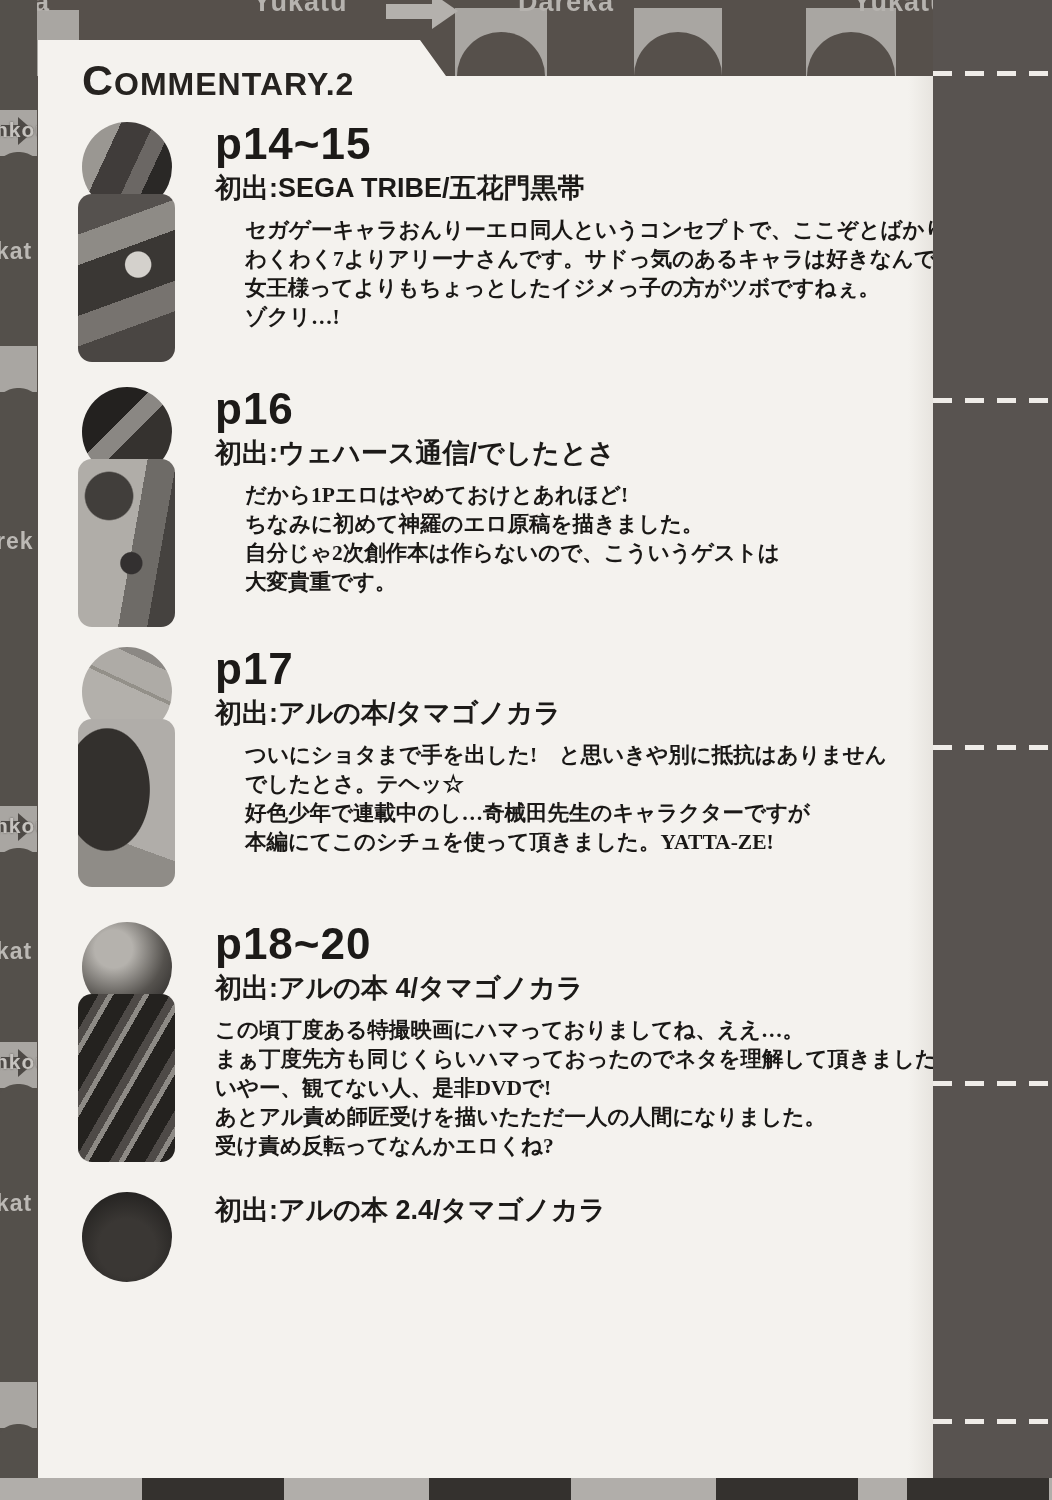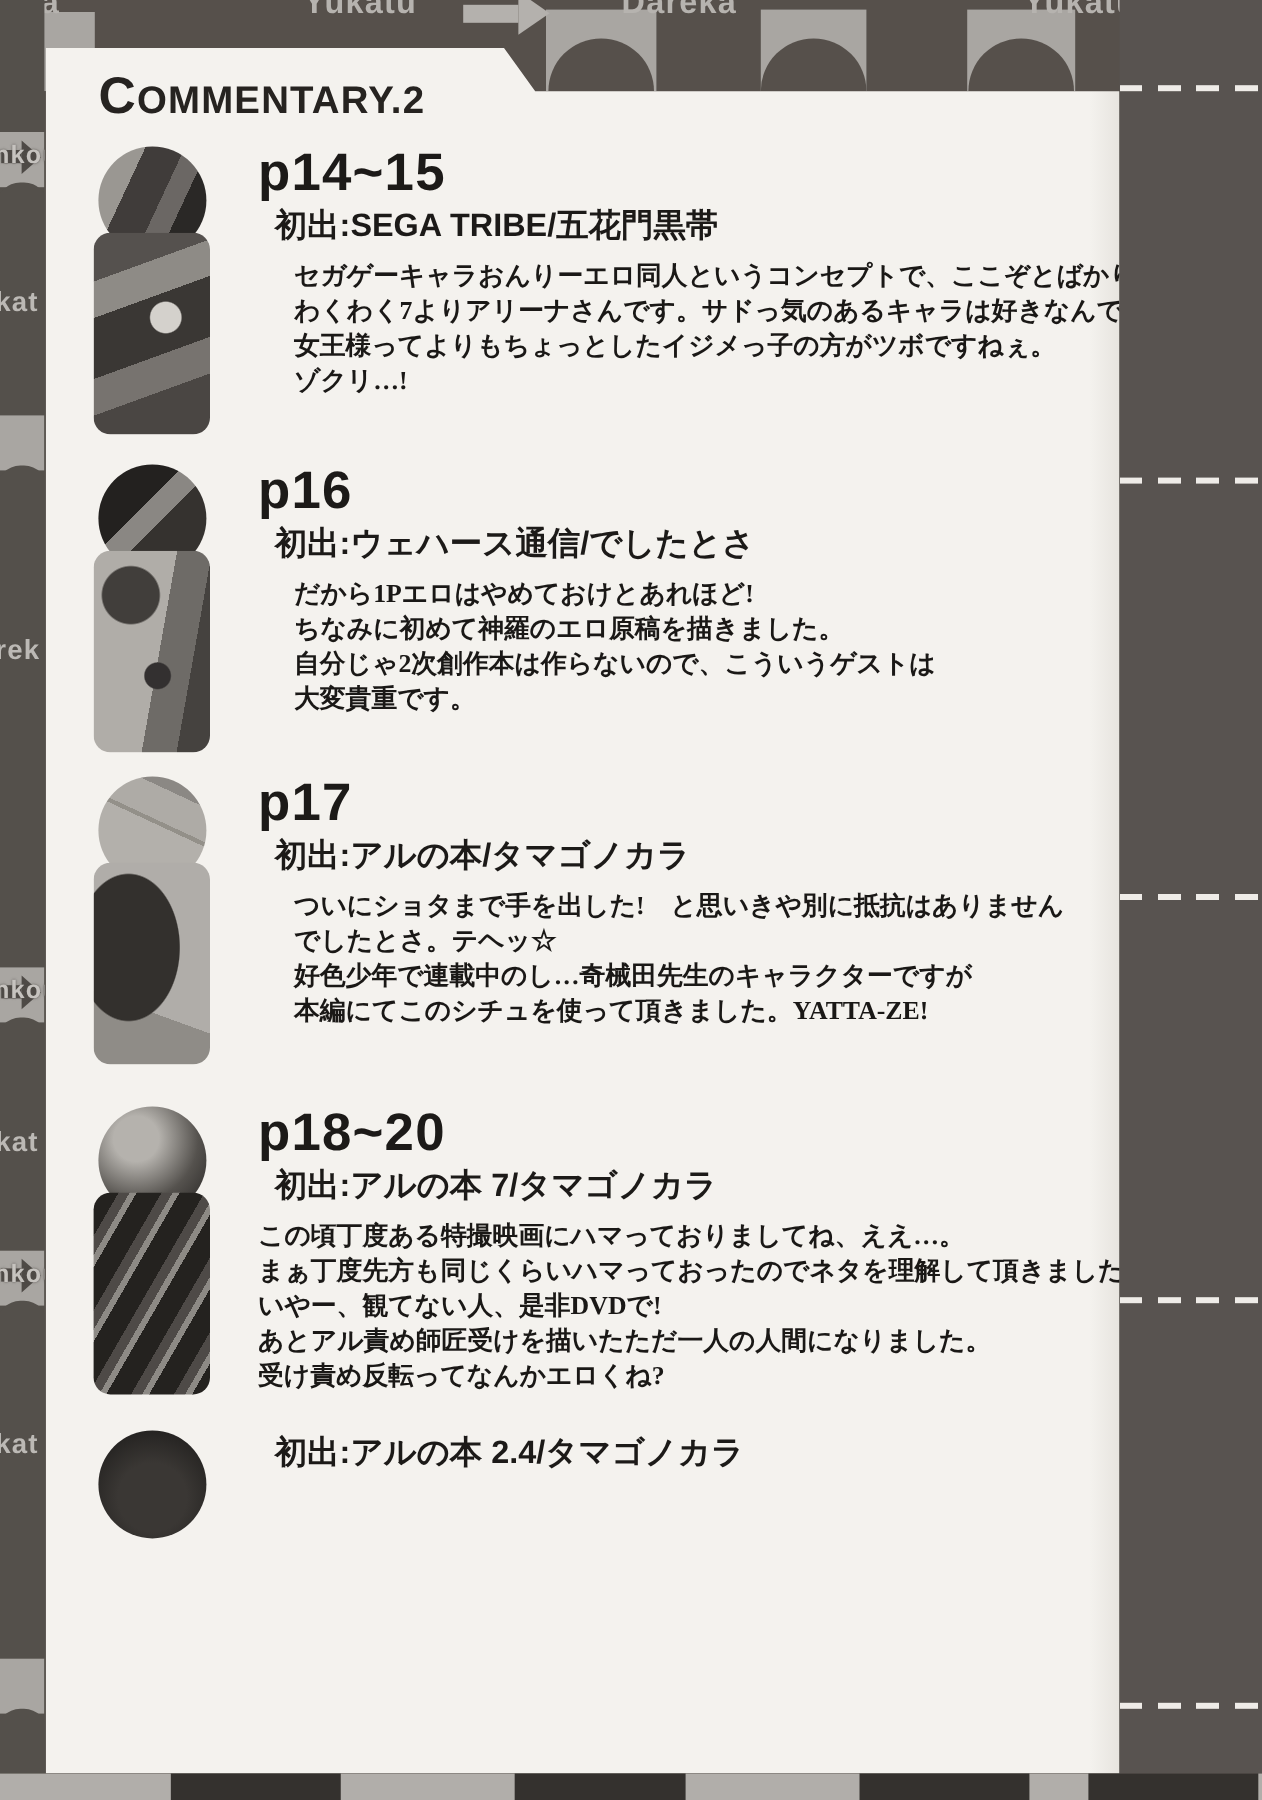--- a/index.html
+++ b/index.html
@@ -54,21 +54,21 @@
     font-size:32px;font-weight:bold;letter-spacing:1px;color:#262320;
   }
   .page-header::first-letter{font-size:43px;}
 
   .sec{position:absolute;left:0;width:895px;}
   .thumb{position:absolute;left:40px;top:2px;width:100px;height:245px;}
   .thumb-circle{position:absolute;left:4px;top:0;width:90px;height:90px;border-radius:50%;}
   .thumb-rect{position:absolute;left:0;top:72px;width:97px;height:168px;border-radius:14px;}
   .txt{position:absolute;left:177px;top:0;width:720px;}
   .pages{margin:0;font-size:44px;line-height:48px;font-weight:bold;letter-spacing:1px;color:#1c1a18;}
-  .source{margin:4px 0 0 14px;font-size:27px;line-height:32px;font-weight:bold;color:#1c1a18;}
+  .source{margin:4px 0 0 0;font-size:27px;line-height:32px;font-weight:bold;color:#1c1a18;}
   .body{margin-top:12px;font-family:"Liberation Serif","DejaVu Serif",serif;font-weight:bold;
     font-size:21.5px;line-height:29px;white-space:pre;color:#1a1816;}
   .indent{padding-left:30px;}
 
   
   .a1c{background:linear-gradient(115deg,#9a9792 0 30%,#403c3a 30% 55%,#6b6764 55% 70%,#2a2826 70%);}
   .a1r{background:radial-gradient(circle at 62% 42%,#d4d1cc 0 11%,rgba(0,0,0,0) 12%),
        linear-gradient(160deg,#55514e 0 20%,#8e8b86 20% 35%,#3a3734 35% 60%,#77736f 60% 75%,#4a4643 75%);}
   .a2c{background:linear-gradient(135deg,#23211f 0 40%,#8a8783 40% 55%,#35322f 55%);}
   .a2r{background:radial-gradient(circle at 32% 22%,#413e3b 0 16%,rgba(0,0,0,0) 17%),
@@ -188,21 +188,21 @@
     </div>
   </section>
 
   <section class="sec" style="top:880px">
     <div class="thumb">
       <div class="thumb-circle a4c"></div>
       <div class="thumb-rect a4r"></div>
     </div>
     <div class="txt">
       <h2 class="pages">p18~20</h2>
-      <h3 class="source">初出:アルの本 7/タマゴノカラ</h3>
+      <h3 class="source">初出:アルの本 4/タマゴノカラ</h3>
       <div class="body">この頃丁度ある特撮映画にハマっておりましてね、ええ…。
 まぁ丁度先方も同じくらいハマっておったのでネタを理解して頂きましたが。
 いやー、観てない人、是非DVDで!
 あとアル責め師匠受けを描いたただ一人の人間になりました。
 受け責め反転ってなんかエロくね?</div>
     </div>
   </section>
 
   <section class="sec" style="top:1150px">
     <div class="thumb">

